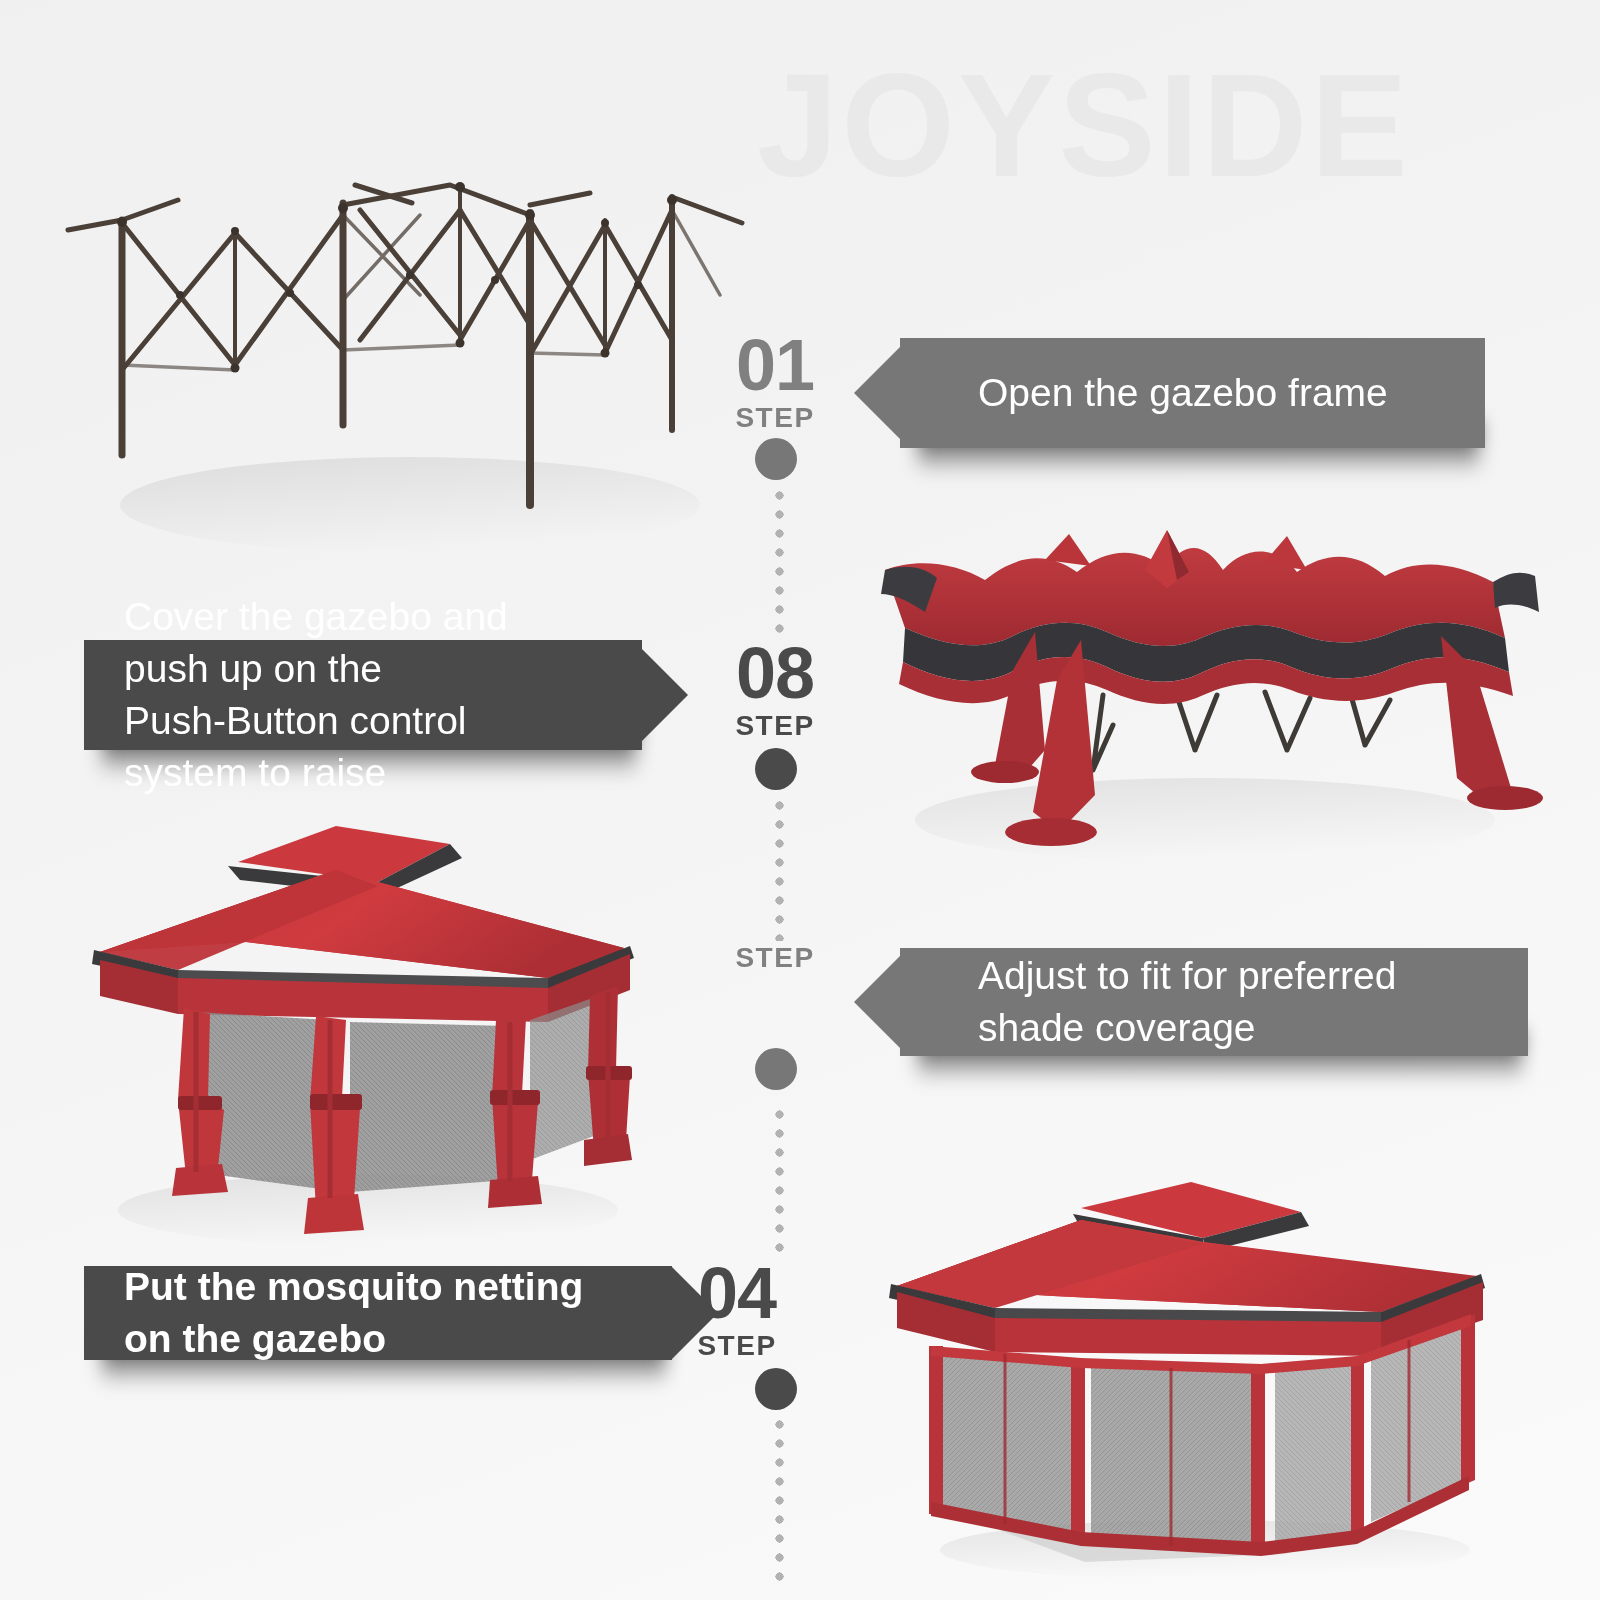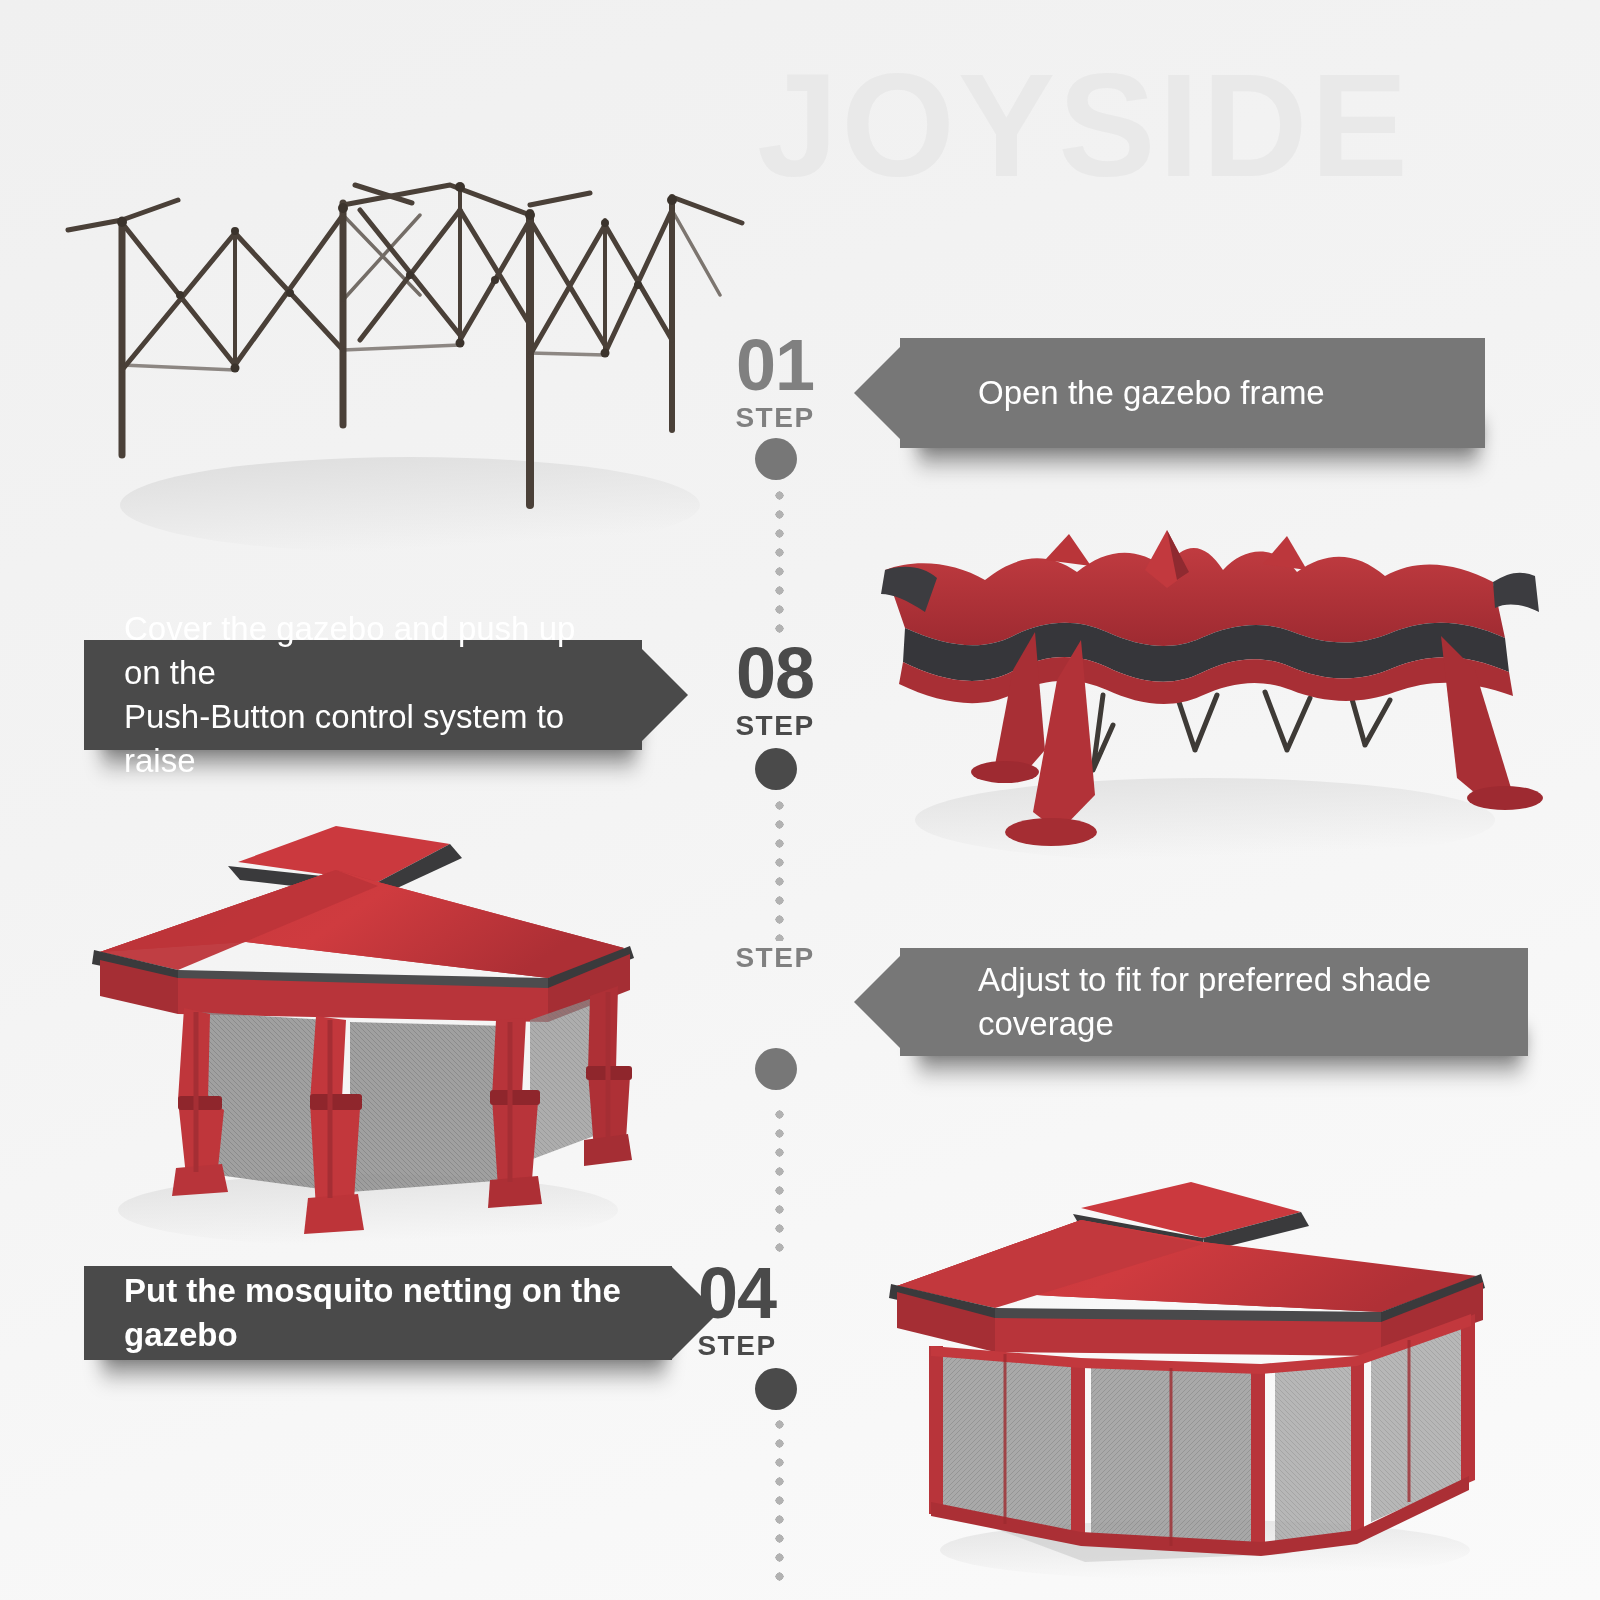--- a/index.html
+++ b/index.html
@@ -126,21 +126,21 @@
     height: 100%;
   }
   .banner .arrow {
     position: absolute;
     z-index: 2;
     width: 0;
     height: 0;
   }
   .banner-text {
     color: #ffffff;
-    font-size: 33px;
+    font-size: 39px;
     line-height: 1.34;
     white-space: pre-line;
   }
 
   
   .banner.left-arrow .body { padding-left: 78px; padding-right: 36px; }
   .banner.left-arrow .arrow {
     left: -46px;
     top: 50%;
     transform: translateY(-50%);

